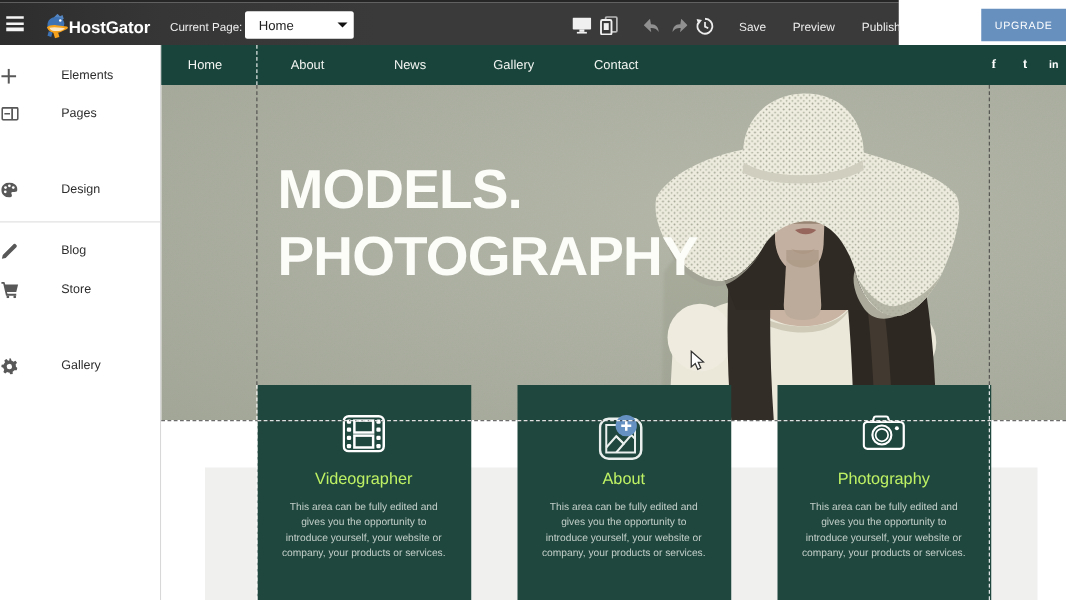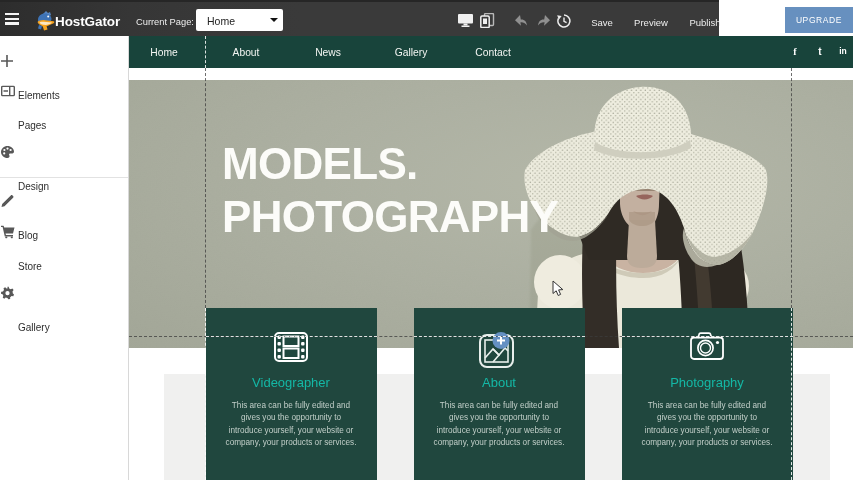--- a/index.html
+++ b/index.html
@@ -10,31 +10,31 @@
   .tbtxt{position:absolute;color:#ededed;font-size:9.5px;top:14.5px;}
   #burger div{width:14px;height:2.3px;background:#f5f5f5;margin-bottom:2.4px;}
   #ddl{position:absolute;left:196px;top:7px;width:87px;height:22px;background:#fff;border-radius:2px;}
   #ddl span{position:absolute;left:11px;top:5.5px;font-size:10.5px;color:#222;}
   #ddl .caret{position:absolute;right:5px;top:9px;width:0;height:0;border-left:4px solid transparent;border-right:4px solid transparent;border-top:4.5px solid #111;}
   #upg{position:absolute;left:785px;top:5px;width:68px;height:26px;background:#6790bf;color:#fff;font-size:8.5px;letter-spacing:.6px;text-align:center;line-height:26px;}
   
   #sidebar{left:0;top:36px;width:128px;height:444px;background:#fff;border-right:1px solid #d8d8d8;}
   .sitem{position:absolute;left:0;width:128px;height:20px;}
   .sitem svg{position:absolute;left:1px;top:50%;transform:translateY(-50%);}
-  .sitem span{position:absolute;left:18px;top:50%;transform:translateY(-50%);font-size:10px;color:#2e2e2e;margin-top:34px;}
+  .sitem span{position:absolute;left:49px;top:50%;transform:translateY(-50%);font-size:10px;color:#2e2e2e;}
   #sdiv{position:absolute;left:0;top:141px;width:128px;height:1px;background:#e2e2e2;}
   
   #preview{left:129px;top:36px;width:724px;height:444px;background:#fff;}
   #pnav{position:absolute;left:0;top:0;width:724px;height:32px;background:#18443b;}
   .nitem{position:absolute;top:10.5px;color:#f4f6f3;font-size:10.3px;transform:translateX(-50%);}
   .soc{position:absolute;top:10px;color:#fff;font-size:10px;font-weight:bold;transform:translateX(-50%);}
-  #hero{position:absolute;left:0;top:32px;width:724px;height:268px;margin-top:12px;}
+  #hero{position:absolute;left:0;top:32px;width:724px;height:268px;}
   #grayband{position:absolute;left:35px;top:338px;width:666px;height:106px;background:#f0f0ef;}
   .card{position:absolute;top:272px;width:171px;height:172px;background:#20473e;}
-  .card .ttl{position:absolute;left:0;width:100%;top:67px;text-align:center;color:#14b8a6;font-size:13px;}
+  .card .ttl{position:absolute;left:0;width:100%;top:67px;text-align:center;color:#bef264;font-size:13px;}
   .card .bdy{position:absolute;left:4px;right:4px;top:92px;text-align:center;color:#c2cfc9;font-size:8.2px;line-height:12.4px;}
   .card svg{position:absolute;left:50%;top:24px;transform:translateX(-50%);}
   .vdash{position:absolute;width:0;border-left:1px dashed rgba(60,60,60,.75);}
   .vdashw{position:absolute;width:0;border-left:1px dashed rgba(255,255,255,.85);}
   .hdash{position:absolute;height:0;border-top:1px dashed rgba(60,60,60,.75);}
   .hdashw{position:absolute;height:0;border-top:1px dashed rgba(255,255,255,.85);}
 </style>
 </head>
 <body>
 <div class="abs" id="topbar">

